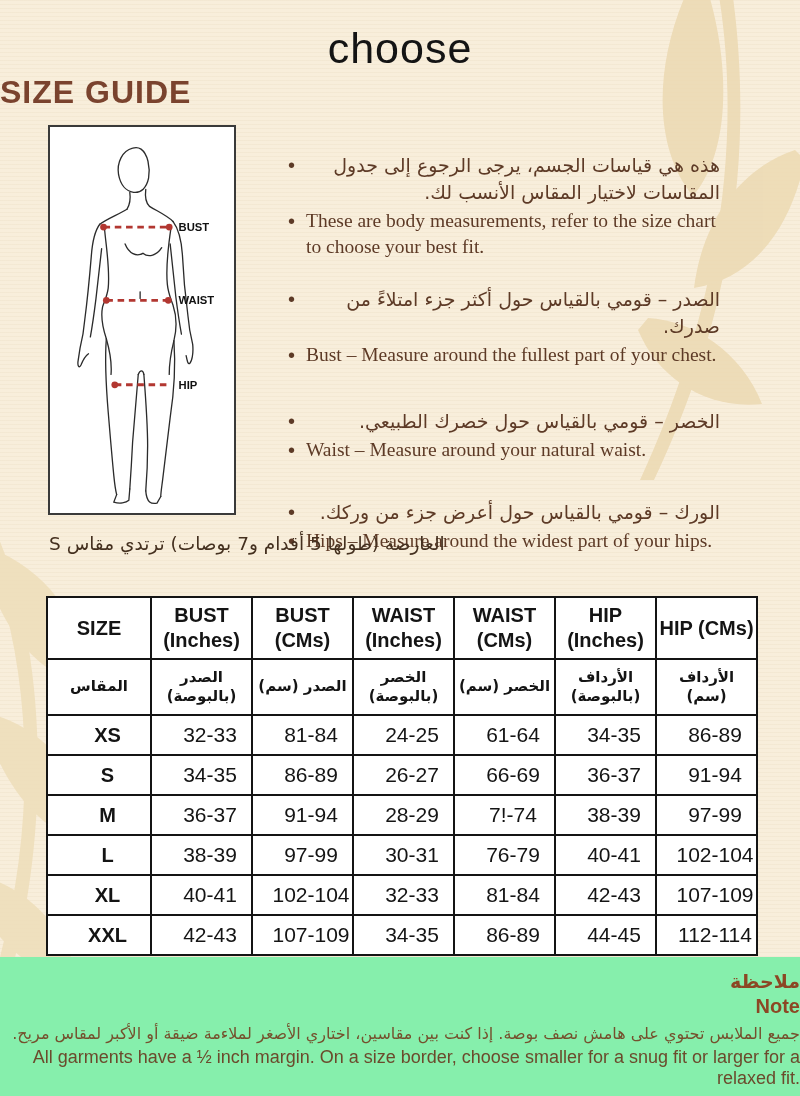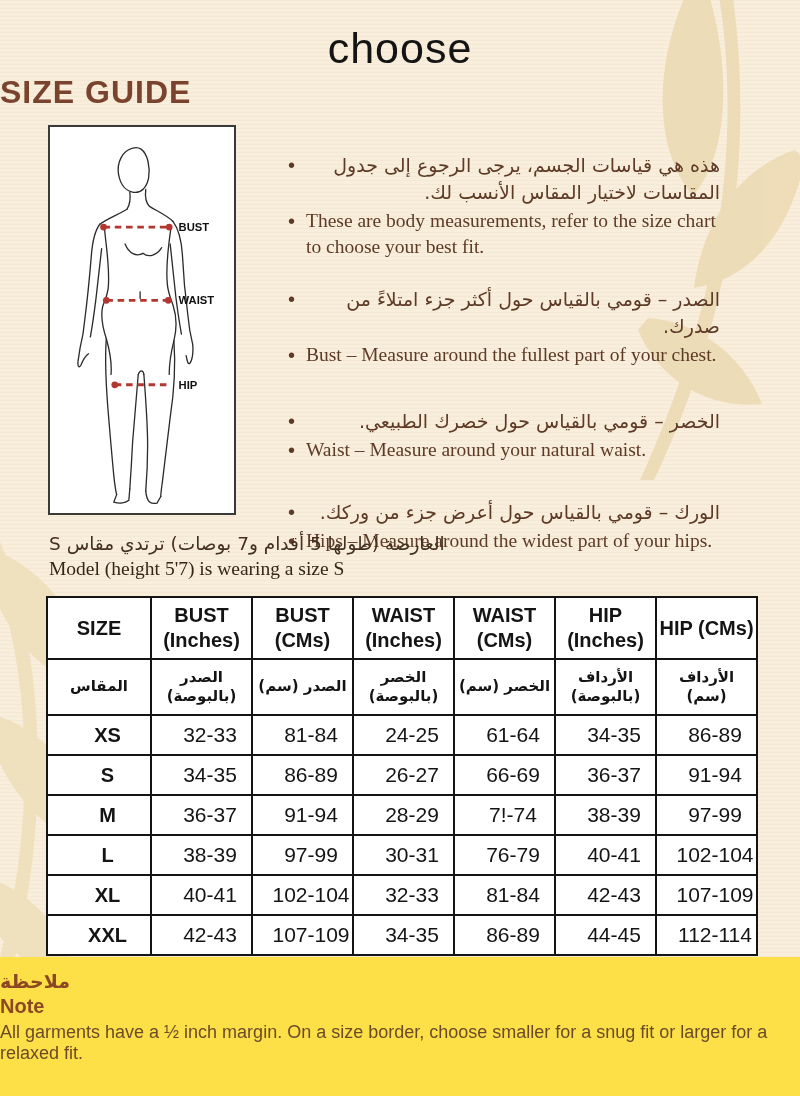--- a/index.html
+++ b/index.html
@@ -60,21 +60,21 @@
   .size-table col{width:101px;}
   .size-table col.c0{width:104px;}
   .hdr-en th{height:62px;font-size:20px;font-weight:700;line-height:1.25;font-family:"Liberation Sans",sans-serif;}
   .hdr-ar th{height:56px;font-size:15px;font-weight:700;direction:rtl;font-family:"DejaVu Sans",sans-serif;line-height:1.3;}
   .size-table tbody td{height:40px;font-size:21px;font-family:"Liberation Sans",sans-serif;padding-left:19px;}
   .size-table tbody td.size-col{font-weight:700;font-size:20px;}
 
   
   .note-band{
     position:absolute;left:0;top:957px;width:800px;height:139px;
-    background:#fde047;text-align:left;z-index:1;
+    background:#86efac;text-align:right;z-index:1;
   }
   .note-title-ar{margin-top:13px;font-family:"DejaVu Sans",sans-serif;direction:rtl;font-size:19px;font-weight:700;color:#8c4724;}
   .note-title-en{margin-top:3px;font-size:20px;font-weight:700;color:#8c4724;}
   .note-body-ar{margin-top:6px;direction:rtl;font-family:"DejaVu Sans",sans-serif;font-size:16px;color:#75502d;}
   .note-body-en{margin-top:4px;font-size:18px;color:#6b4a2c;}
 </style>
 </head>
 <body>
 
 <svg class="decor" style="right:0;top:0;" width="210" height="480" viewBox="0 0 210 480">
@@ -193,21 +193,20 @@
       </div>
       <div class="brow">
         <span class="bdot">•</span>
         <div class="btxt en">Hips – Measure around the widest part of your hips.</div>
       </div>
     </div>
   </div>
 
   <div class="model-info">
     <span class="model-ar" dir="rtl">العارضة (طولها 5 أقدام و7 بوصات) ترتدي مقاس S</span>
-    <span class="model-en">Model (height 5'7) is wearing a size S</span>
   </div>
 
   <table class="size-table">
     <colgroup>
       <col class="c0">
         <col>
         <col>
         <col>
         <col>
         <col>
@@ -287,16 +286,17 @@
           <td>86-89</td>
           <td>44-45</td>
           <td>112-114</td>
         </tr>
       </tbody>
   </table>
 
   <div class="note-band">
     <div class="note-title-ar">ملاحظة</div>
     <div class="note-title-en">Note</div>
+    <div class="note-body-ar" dir="rtl">جميع الملابس تحتوي على هامش نصف بوصة. إذا كنت بين مقاسين، اختاري الأصغر لملاءمة ضيقة أو الأكبر لمقاس مريح.</div>
     <div class="note-body-en">All garments have a ½ inch margin. On a size border, choose smaller for a snug fit or larger for a relaxed fit.</div>
   </div>
 
 </div>
 
 </body></html>

